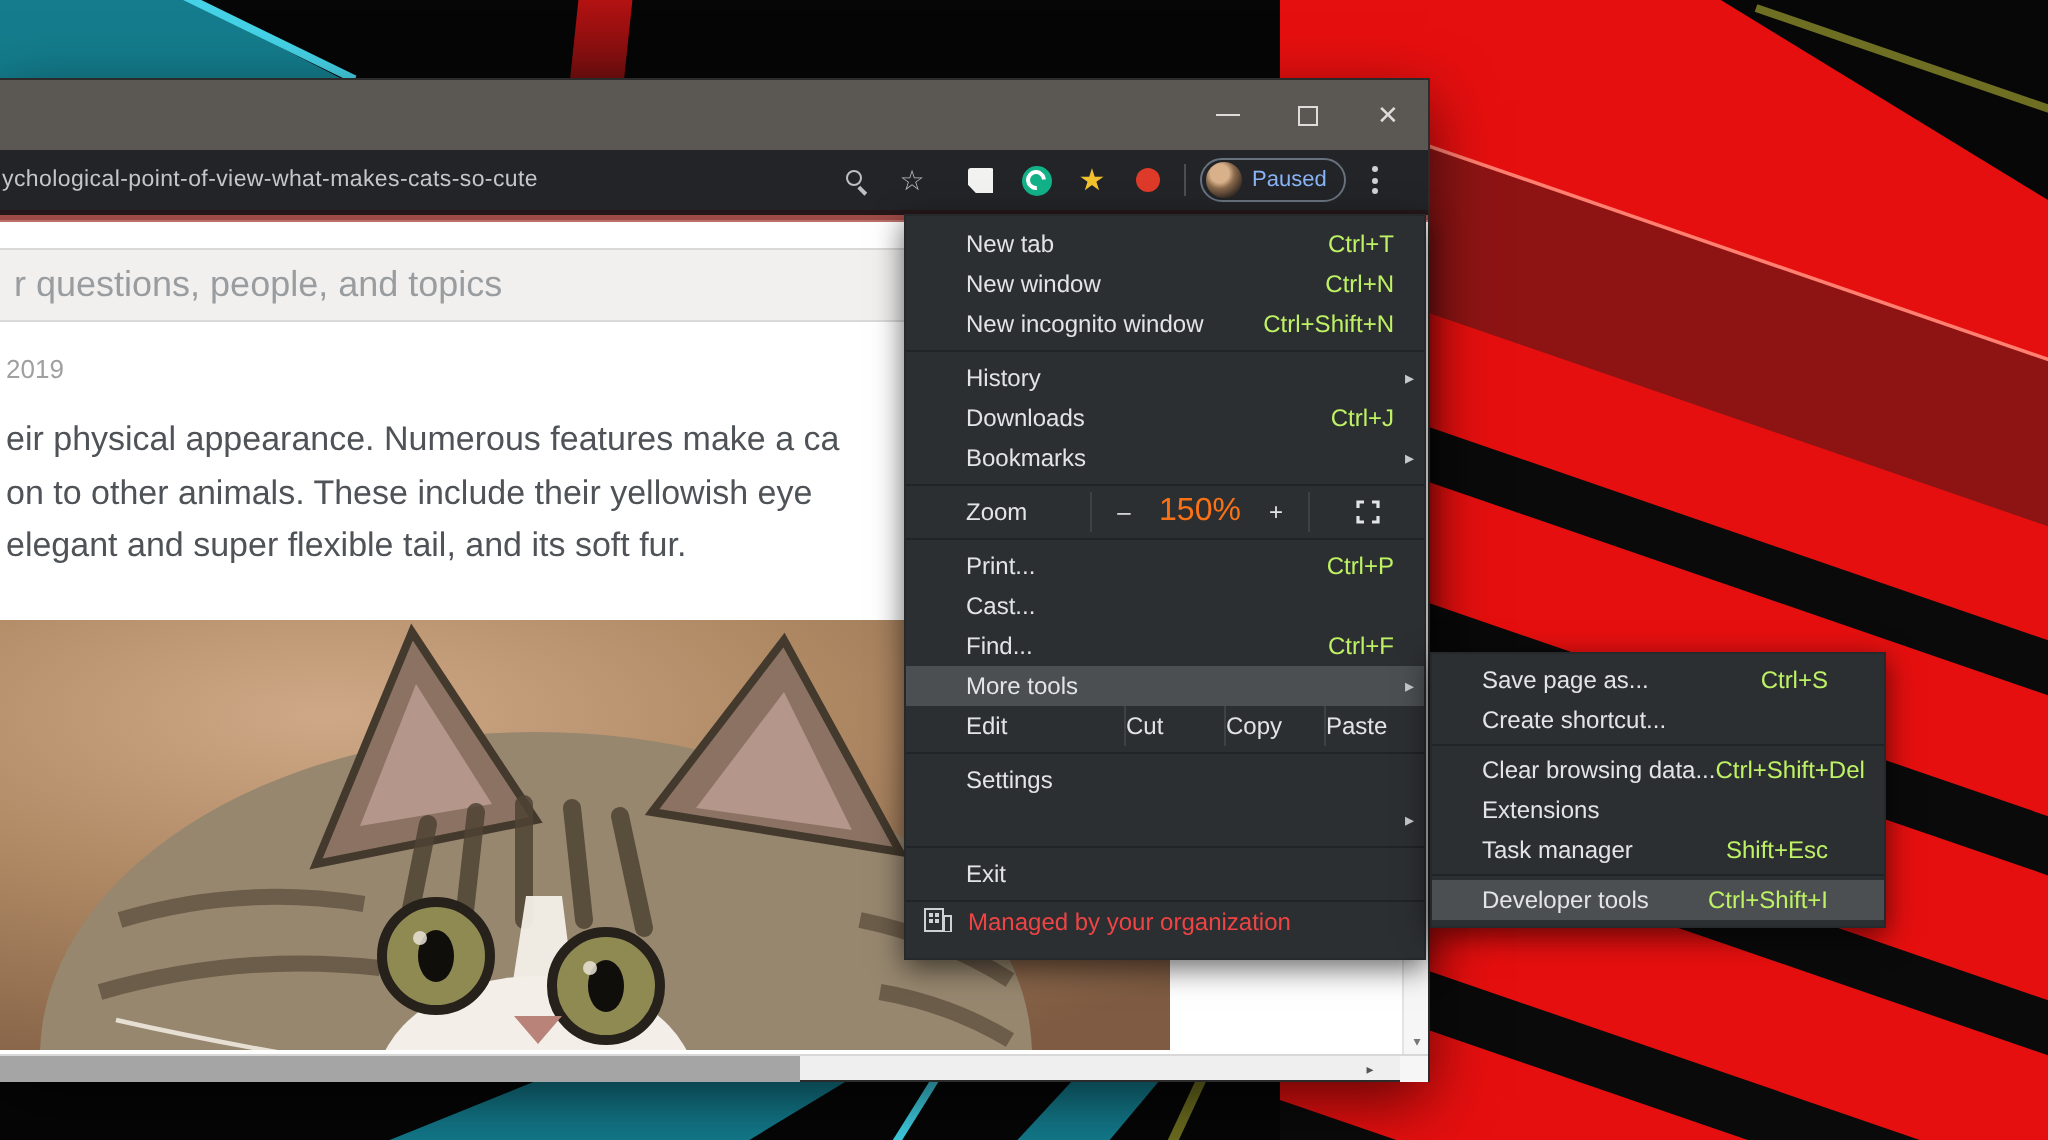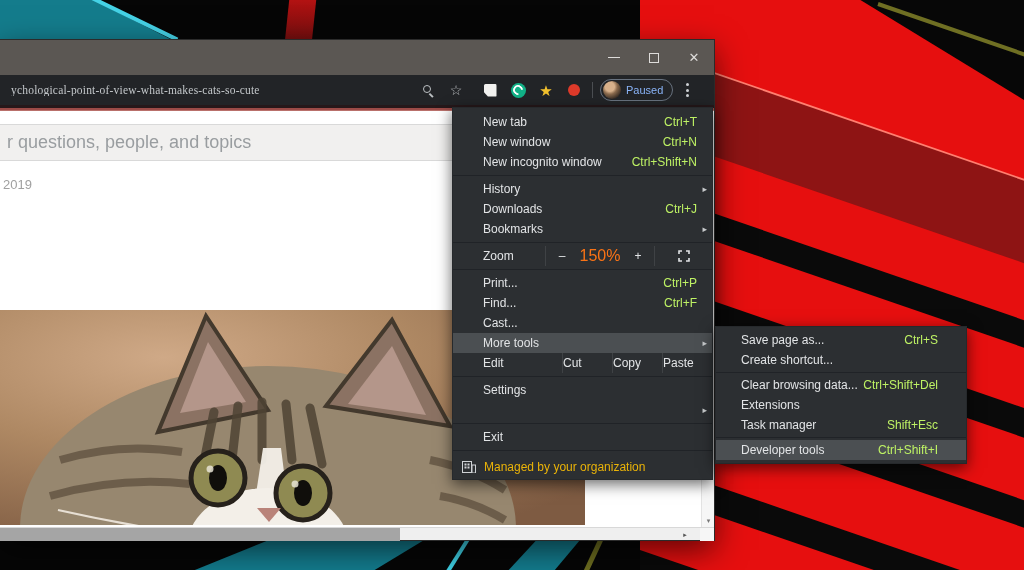--- a/index.html
+++ b/index.html
@@ -36,21 +36,21 @@
     box-shadow:0 0 0 1px #2b2b2b, 0 10px 30px rgba(0,0,0,.6); background:#fff; }
   .titlebar { position:absolute; left:0; top:0; width:100%; height:35px; background:#5b5753;
     display:flex; justify-content:flex-end; align-items:center; }
   .cap-btn { width:40px; height:35px; display:flex; align-items:center; justify-content:center;
     color:#dedcda; font-size:13px; cursor:default; }
   .cap-min { width:12px; height:1px; background:#dedcda; display:block; }
   .cap-max { width:10px; height:10px; border:1px solid #dedcda; display:block; }
   .toolbar { position:absolute; left:0; top:35px; width:100%; height:30px; background:#222427;
     display:flex; align-items:center; }
   .urltext { color:#c3c7ca; font-size:11.5px; white-space:nowrap; overflow:hidden;
-    width:414px; padding-left:11px; letter-spacing:.2px;font-family:Liberation Serif, serif; }
+    width:414px; padding-left:1px; letter-spacing:.2px; }
   .tbicons { display:flex; align-items:center; gap:0; }
   .icbox { width:28px; height:24px; display:flex; align-items:center; justify-content:center; }
   .mag { position:relative; width:11px; height:11px; }
   .mag .lens { position:absolute; left:0; top:0; width:8px; height:8px; border:1.5px solid #bcc0c3; border-radius:50%; }
   .mag .tail { position:absolute; left:7px; top:8px; width:1.8px; height:4.5px; background:#bcc0c3; transform:rotate(-45deg); }
   .star-o { color:#b9bcbf; font-size:14px; line-height:1; }
   .ext-page { width:13px; height:13px; background:#f2f2f0; border-radius:1.5px;
     clip-path:polygon(0 0,100% 0,100% 100%,34% 100%,0 64%); }
   .gram { width:15px; height:15px; border-radius:50%; position:relative; }
   .gram .arc { position:absolute; left:2.5px; top:2.5px; width:10px; height:10px; border-radius:50%;
@@ -85,39 +85,39 @@
   .hscroll { position:absolute; left:0; bottom:0; width:714px; height:13px; background:#efefef;
     border-top:1px solid #d8d8d8; display:flex; align-items:center; }
   .hthumb { width:400px; height:13px; background:#a5a5a5; }
   .harr { position:absolute; right:22px; top:0; width:14px; height:13px; display:flex; align-items:center; justify-content:center;
     font-size:7px; color:#555; }
   .hcorner { position:absolute; right:0; top:0; width:14px; height:13px; background:#f6f6f6; }
 
   
   .menu { position:absolute; left:452px; top:107px; width:261px; z-index:30;
     background:#2c2f32; padding-top:4px; box-shadow:0 4px 14px rgba(0,0,0,.6); border:1px solid #26292c; }
-  .submenu { position:absolute; left:715px; top:326px; width:252px; z-index:40;
+  .submenu { position:absolute; left:715px; top:326px; width:228px; z-index:40;
     background:#2c2f32; padding:3px 0; box-shadow:0 4px 14px rgba(0,0,0,.6); border:1px solid #26292c; }
   .mrow { height:20px; display:flex; align-items:center; position:relative; color:#e2e4e6; font-size:12px; }
   .mrow.hl { background:#4b4f52; }
   .ml { padding-left:30px; flex:1; white-space:nowrap; }
   .ms { padding-right:15px; color:#bef264; white-space:nowrap; }
   .arr { position:absolute; right:5px; font-size:9px; color:#c7cacc; }
   .msep { height:1px; background:#202327; margin:3px 0; }
   .submenu .ml { padding-left:25px; }
   .submenu .ms { padding-right:28px; }
   .submenu .msep { margin:2px 0; }
   .submenu .mrow { height:20px; }
   .vdiv { width:1px; height:20px; background:#3f4245; }
   .zctr { display:flex; align-items:center; height:20px; }
   .zbtn { width:32px; text-align:center; font-size:12px; color:#e2e4e6; }
   .zval { width:44px; text-align:center; font-size:16px; color:#f97316; }
   .fsbox { width:57px; display:flex; justify-content:center; align-items:center; }
   .editbtn { width:49px; text-align:left; font-size:12px; color:#e2e4e6; }
-  .managed { height:25px; display:flex; align-items:center; color:#eab308; font-size:12px; background:#2c2f32; }
+  .managed { height:25px; display:flex; color:#ef4444; font-size:12px; background:#2c2f32; }
   .managed .mgicon { margin:0 8px 0 9px; display:flex; }
 
   [data-interactable="true"] { cursor:pointer; }
   .searchbox[data-interactable="true"] { cursor:text; }
 </style>
 </head>
 <body>
 
 <div class="screen" data-interactable="false">
 
@@ -192,20 +192,25 @@
             <i data-interactable="false"></i>
         </div>
       </div>
     </div>
 
     <div class="siteband" data-interactable="false"></div>
 
     <div class="page" data-interactable="false">
       <input class="searchbox" data-interactable="true" placeholder="r questions, people, and topics" style="">
       <div class="pgdate" data-interactable="false">2019</div>
+      <div class="para" data-interactable="false">
+        <div data-interactable="false">eir physical appearance. Numerous features make a ca</div>
+        <div data-interactable="false">on to other animals. These include their yellowish eye</div>
+        <div data-interactable="false">elegant and super flexible tail, and its soft fur.</div>
+      </div>
       <div class="catimg" data-interactable="false">
         <svg width="585" height="215" viewBox="0 0 585 215">
           <defs>
             <radialGradient id="bgg" cx="28%" cy="22%" r="95%">
               <stop offset="0%" stop-color="#cfa987"></stop>
                 <stop offset="45%" stop-color="#ae8863"></stop>
                 <stop offset="100%" stop-color="#7e5b42"></stop>
             </radialGradient>
           </defs>
           <rect width="585" height="215" fill="url(#bgg)"></rect>
@@ -285,25 +290,25 @@
           </svg>
         </span>
       </span>
     </div>
     <div class="msep" data-interactable="false"></div>
     <div class="mrow" data-interactable="true">
       <span class="ml" data-interactable="false">Print...</span>
       <span class="ms" data-interactable="false">Ctrl+P</span>
     </div>
     <div class="mrow" data-interactable="true">
+      <span class="ml" data-interactable="false">Cast...</span>
+    </div>
+    <div class="mrow" data-interactable="true">
       <span class="ml" data-interactable="false">Find...</span>
       <span class="ms" data-interactable="false">Ctrl+F</span>
-    </div>
-    <div class="mrow" data-interactable="true">
-      <span class="ml" data-interactable="false">Cast...</span>
     </div>
     <div class="mrow hl" data-interactable="true">
       <span class="ml" data-interactable="false">More tools</span>
       <span class="arr" data-interactable="false">▸</span>
     </div>
     <div class="mrow" data-interactable="false">
       <span class="ml" data-interactable="false">Edit</span>
       <span class="zctr" data-interactable="false">
         <span class="vdiv" data-interactable="false"></span>
         <span class="editbtn" data-interactable="true">Cut</span>

